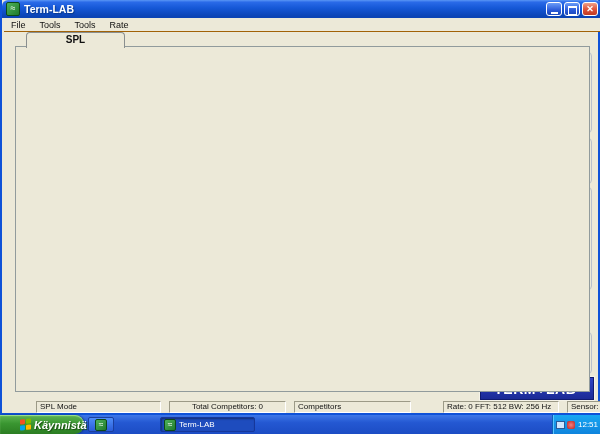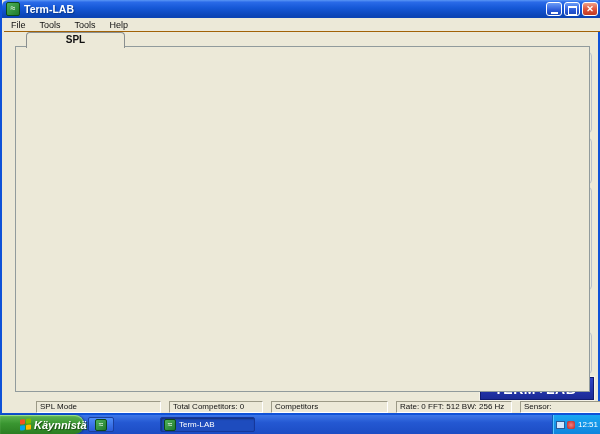--- a/index.html
+++ b/index.html
@@ -165,21 +165,21 @@
             <span class="glyph-max"></span>
           </div>
         <div class="tbb red">✕</div>
       </div>
     </div>
 
     <div id="menubar">
       <span class="mi">File</span>
       <span class="mi">Tools</span>
       <span class="mi">Tools</span>
-      <span class="mi">Help</span>
+      <span class="mi">Rate</span>
     </div>
 
     <div class="tab" id="tab-spl">SPL</div>
 
     <div id="page"></div>
 
     <div class="group" id="grp-channel">
       <span class="glabel">Channel A</span>
     </div>
 
@@ -513,23 +513,23 @@
 
     <div id="logo">
       <span>TERM</span>
       <span class="diamond"></span>
       <span>LAB</span>
       <span class="mark">'</span>
     </div>
 
     <div id="statusbar">
       <div class="scell" style="width:125px;">SPL Mode</div>
-      <div class="scell" style="width:94px;">Total Competitors: 0</div>
+      <div class="scell" style="width:117px;text-align:center;">Total Competitors: 0</div>
       <div class="scell" style="width:117px;">Competitors</div>
-      <div class="scell" style="width:116px;">Rate: 0 FFT: 512 BW: 256 Hz</div>
+      <div class="scell" style="width:116px;margin-left:24px;">Rate: 0 FFT: 512 BW: 256 Hz</div>
       <div class="scell" style="flex:1;">Sensor:</div>
     </div>
   </div>
 
   <div id="taskbar">
     <div id="startbtn">
       <span class="flag">
           <i class="f1"></i>
           <i class="f2"></i>
           <i class="f3"></i>

